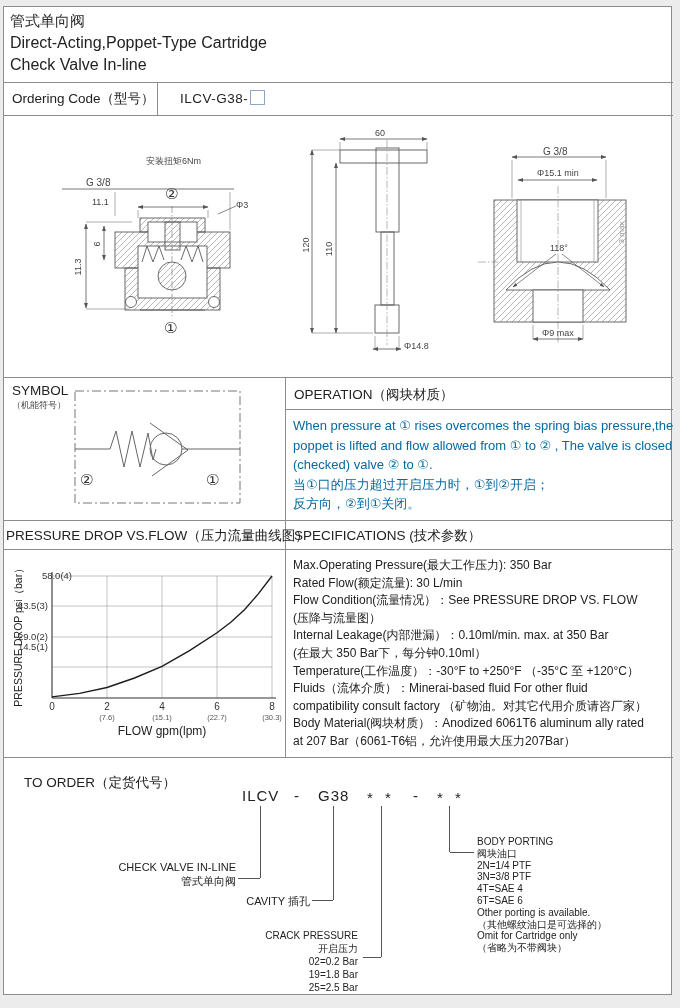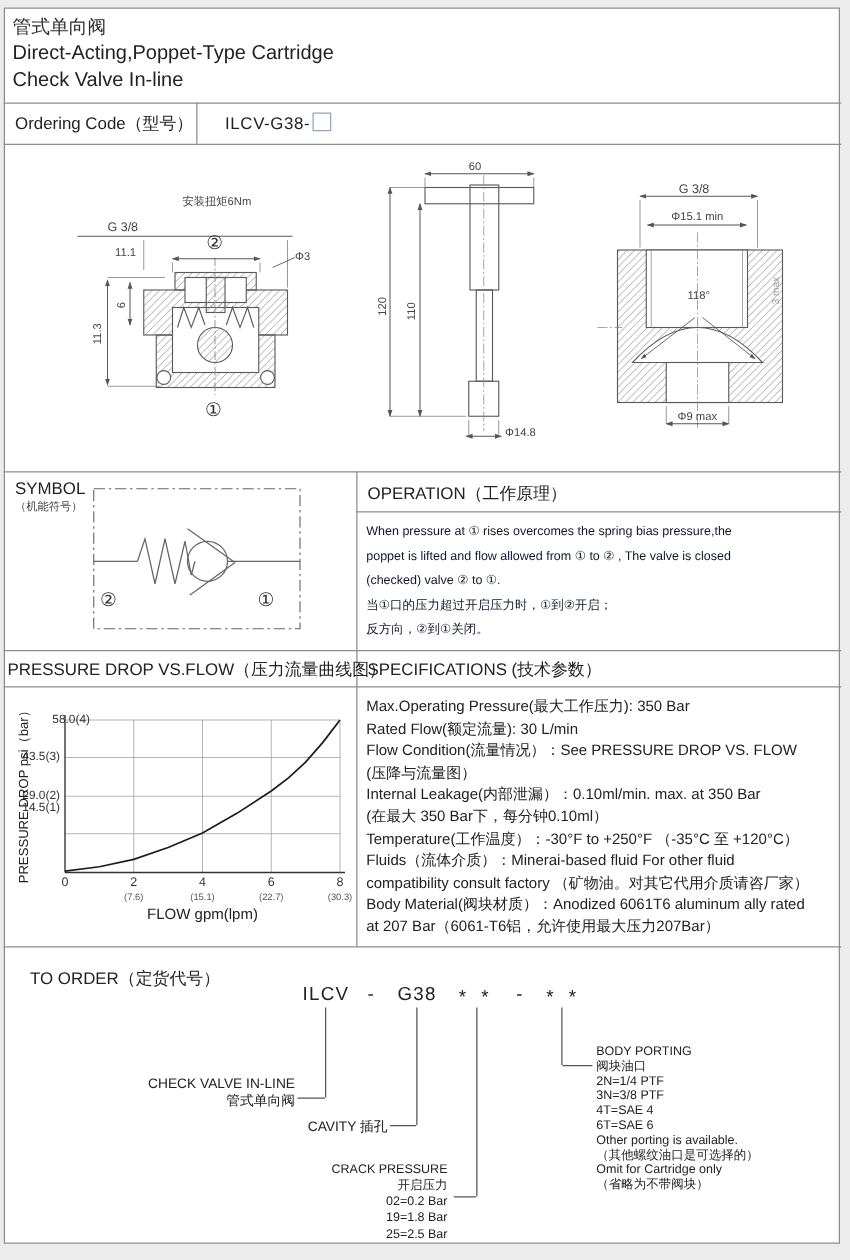--- a/index.html
+++ b/index.html
@@ -7,21 +7,21 @@
   #root{position:relative;width:680px;height:1008px;background:#ececec;overflow:hidden;}
   .page{position:absolute;left:3px;top:6px;width:669px;height:989px;background:#fff;border:1px solid #8c8c8c;box-sizing:border-box;}
   .abs{position:absolute;white-space:nowrap;}
   .hline{position:absolute;height:1px;background:#8c8c8c;}
   .vline{position:absolute;width:1px;background:#8c8c8c;}
   .lead-h{position:absolute;height:1px;background:#555;}
   .lead-v{position:absolute;width:1px;background:#555;}
   .t15{font-size:15px;}
   .t16{font-size:16px;color:#222;}
   .hdr{font-size:13.5px;color:#222;}
-  .body12{font-size:10px;line-height:19.5px;color:#0f172a;}
+  .body12{font-size:13px;line-height:19.5px;color:#0369a1;}
   .spec12{font-size:12px;line-height:17.6px;color:#222;}
   .dim{font-size:9px;color:#444;}
   .dim10{font-size:10px;color:#444;}
   .rot{transform:rotate(-90deg);transform-origin:center center;text-align:center;}
   .port{font-size:15px;color:#333;}
   .code-part{font-size:15px;color:#222;letter-spacing:1px;}
   .stars{font-size:15px;color:#222;letter-spacing:4px;}
   .small-right{text-align:right;}
   .code-box{display:inline-block;width:13px;height:13px;border:1.5px solid #8fa6c4;vertical-align:-2px;margin-left:2px;}
   svg{position:absolute;left:0;overflow:visible;}
@@ -131,21 +131,21 @@
   <div class="abs dim rot" style="left:63px;top:262px;width:30px;">11.3</div>
   <div class="abs port" style="left:164px;top:319px;">①</div>
 
   <div class="abs dim" style="left:375px;top:128px;">60</div>
   <div class="abs dim rot" style="left:291px;top:240px;width:30px;">120</div>
   <div class="abs dim rot" style="left:314px;top:244px;width:30px;">110</div>
   <div class="abs dim" style="left:404px;top:341px;">Φ14.8</div>
 
   <div class="abs dim10" style="left:543px;top:146px;">G 3/8</div>
   <div class="abs dim" style="left:537px;top:168px;">Φ15.1  min</div>
-  <div class="abs dim" style="left:550px;top:231px;">118°</div>
+  <div class="abs dim" style="left:550px;top:243px;">118°</div>
   <div class="abs dim rot" style="left:604px;top:228px;width:34px;color:#999;font-size:8px;">3 max</div>
   <div class="abs dim" style="left:542px;top:328px;">Φ9 max</div>
 
   <div class="hline" style="left:3px;top:377px;width:670px;"></div>
   <div class="vline" style="left:285px;top:377px;height:380px;"></div>
 
   <div class="abs hdr" style="left:12px;top:383px;">SYMBOL</div>
   <div class="abs dim" style="left:12px;top:399px;">（机能符号）</div>
 
   <svg style="top:377px;" width="285" height="143" viewBox="0 377 285 143">
@@ -155,21 +155,21 @@
       <line x1="182" y1="449" x2="240" y2="449" stroke-width="1"></line>
       <polyline points="110,449 116,431 124,467 132,431 140,467 148,433 153,460 156,449" stroke-width="1"></polyline>
       <circle cx="166" cy="449" r="16" stroke-width="1"></circle>
       <line x1="150" y1="423" x2="188" y2="450" stroke-width="1"></line>
       <line x1="152" y1="476" x2="188" y2="450" stroke-width="1"></line>
     </g>
   </svg>
   <div class="abs port" style="left:80px;top:471px;">②</div>
   <div class="abs port" style="left:206px;top:471px;">①</div>
 
-  <div class="abs hdr" style="left:294px;top:386px;">OPERATION（工作原理）</div>
+  <div class="abs hdr" style="left:294px;top:386px;">OPERATION（阀块材质）</div>
   <div class="hline" style="left:285px;top:409px;width:388px;"></div>
   <div class="abs body12" style="left:293px;top:416px;">
     <div>When pressure at ① rises overcomes the spring bias pressure,the</div>
     <div>poppet is lifted and flow allowed from ① to ② , The valve is closed</div>
     <div>(checked) valve  ② to ①.</div>
     <div>当①口的压力超过开启压力时，①到②开启；</div>
     <div>反方向，②到①关闭。</div>
   </div>
 
   <div class="hline" style="left:3px;top:520px;width:670px;"></div>

